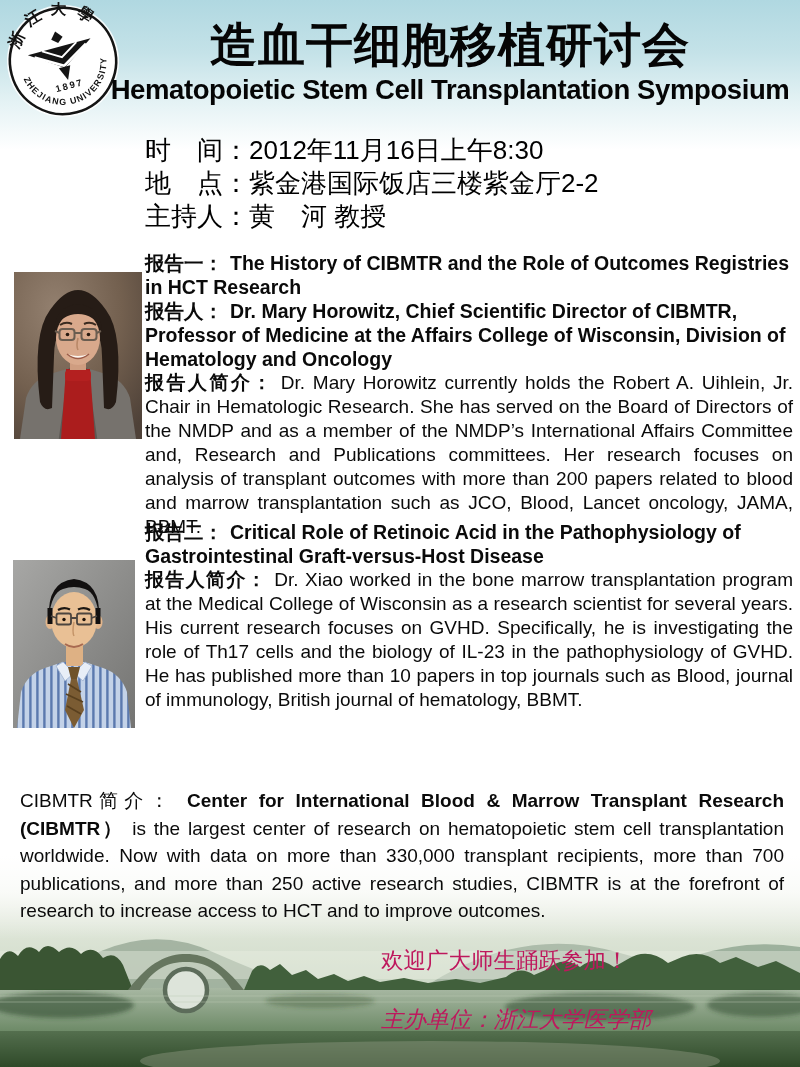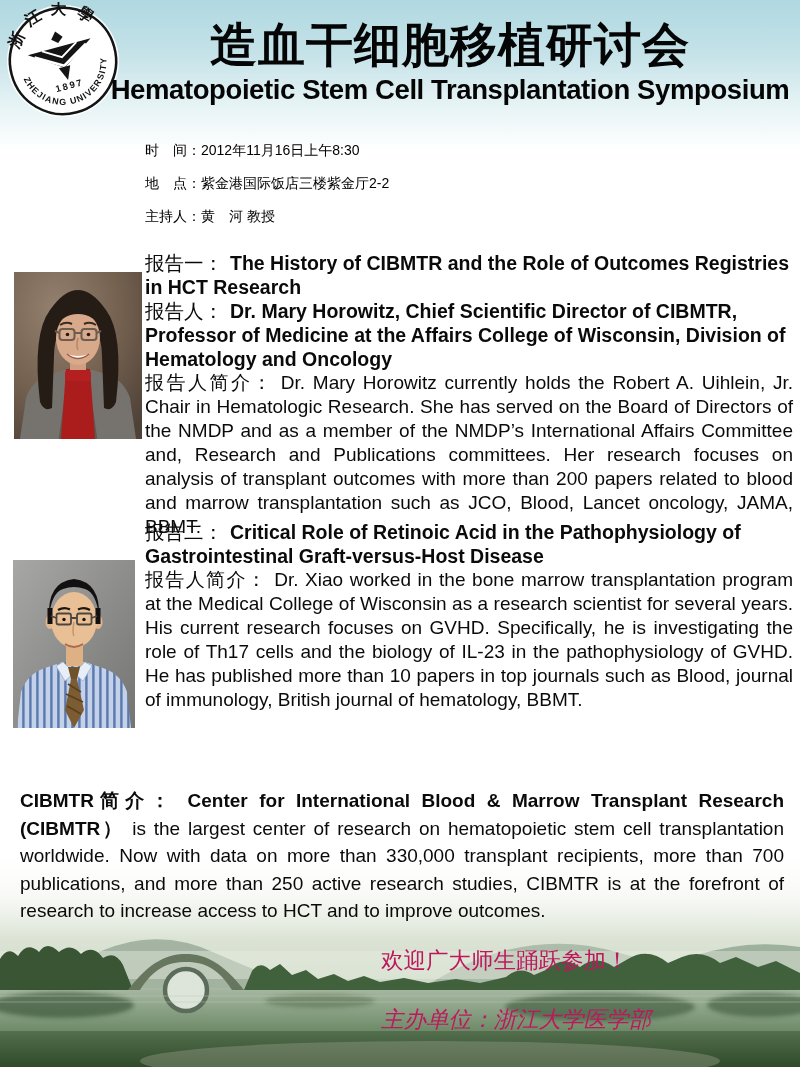--- a/index.html
+++ b/index.html
@@ -4,35 +4,35 @@
 <style>
   html,body{margin:0;padding:0;background:#fff;}
   .poster{position:relative;width:800px;height:1067px;background:#ffffff;overflow:hidden;
           font-family:"Liberation Sans","DejaVu Sans",sans-serif;color:#0a0a0a;}
   .header-bg{position:absolute;left:0;top:0;width:800px;height:150px;
              background:linear-gradient(180deg,#b0d8e1 0%,#c4e2e8 35%,#e6f3f5 70%,#ffffff 100%);}
   .logo{position:absolute;left:4px;top:2px;width:118px;height:118px;}
   .titles{position:absolute;left:70px;top:16px;width:760px;text-align:center;}
   .title-cn{font-size:47px;font-weight:700;line-height:58px;letter-spacing:1px;color:#050505;}
   .title-en{font-size:27.5px;font-weight:700;line-height:32px;letter-spacing:-0.4px;color:#050505;}
-  .details{position:absolute;left:145px;top:134px;font-size:14px;line-height:33px;color:#000;}
+  .details{position:absolute;left:145px;top:134px;font-size:26px;line-height:33px;color:#000;}
   .photo{position:absolute;overflow:hidden;}
   .photo1{left:14px;top:272px;width:128px;height:167px;}
   .photo2{left:13px;top:560px;width:122px;height:168px;}
   .talk{position:absolute;left:145px;width:648px;font-size:19px;line-height:24px;}
   .talk1{top:251px;}
   .talk2{top:520px;}
   .talk p{margin:0;}
   .talk p.head{font-weight:700;font-size:19.5px;text-align:left;}
   .talk p.bio{text-align:justify;}
-  .lbl{font-weight:400;padding-right:7px;}
+  .lbl{font-weight:700;padding-right:7px;}
   .cibmtr{position:absolute;left:20px;top:787px;width:764px;font-size:19px;line-height:27.5px;
           text-align:justify;z-index:6;}
   .cibmtr .b{font-weight:700;}
-  .cibmtr .lbl-c{font-weight:700;padding-right:12px;}
+  .cibmtr .lbl-c{font-weight:400;padding-right:12px;}
   .landscape{position:absolute;left:0;top:855px;width:800px;height:212px;z-index:1;}
   .landscape svg{display:block;}
   .photo-fade{position:absolute;left:0;top:855px;width:800px;height:84px;z-index:2;
               background:linear-gradient(180deg,#ffffff 0%,rgba(255,255,255,0.75) 45%,rgba(255,255,255,0) 100%);}
   .red-line{position:absolute;left:381px;font-size:22.5px;line-height:30px;color:#be185d;z-index:7;}
   .welcome{top:946px;}
   .organizer{top:1005px;font-style:italic;}
 </style>
 </head>
 <body>

